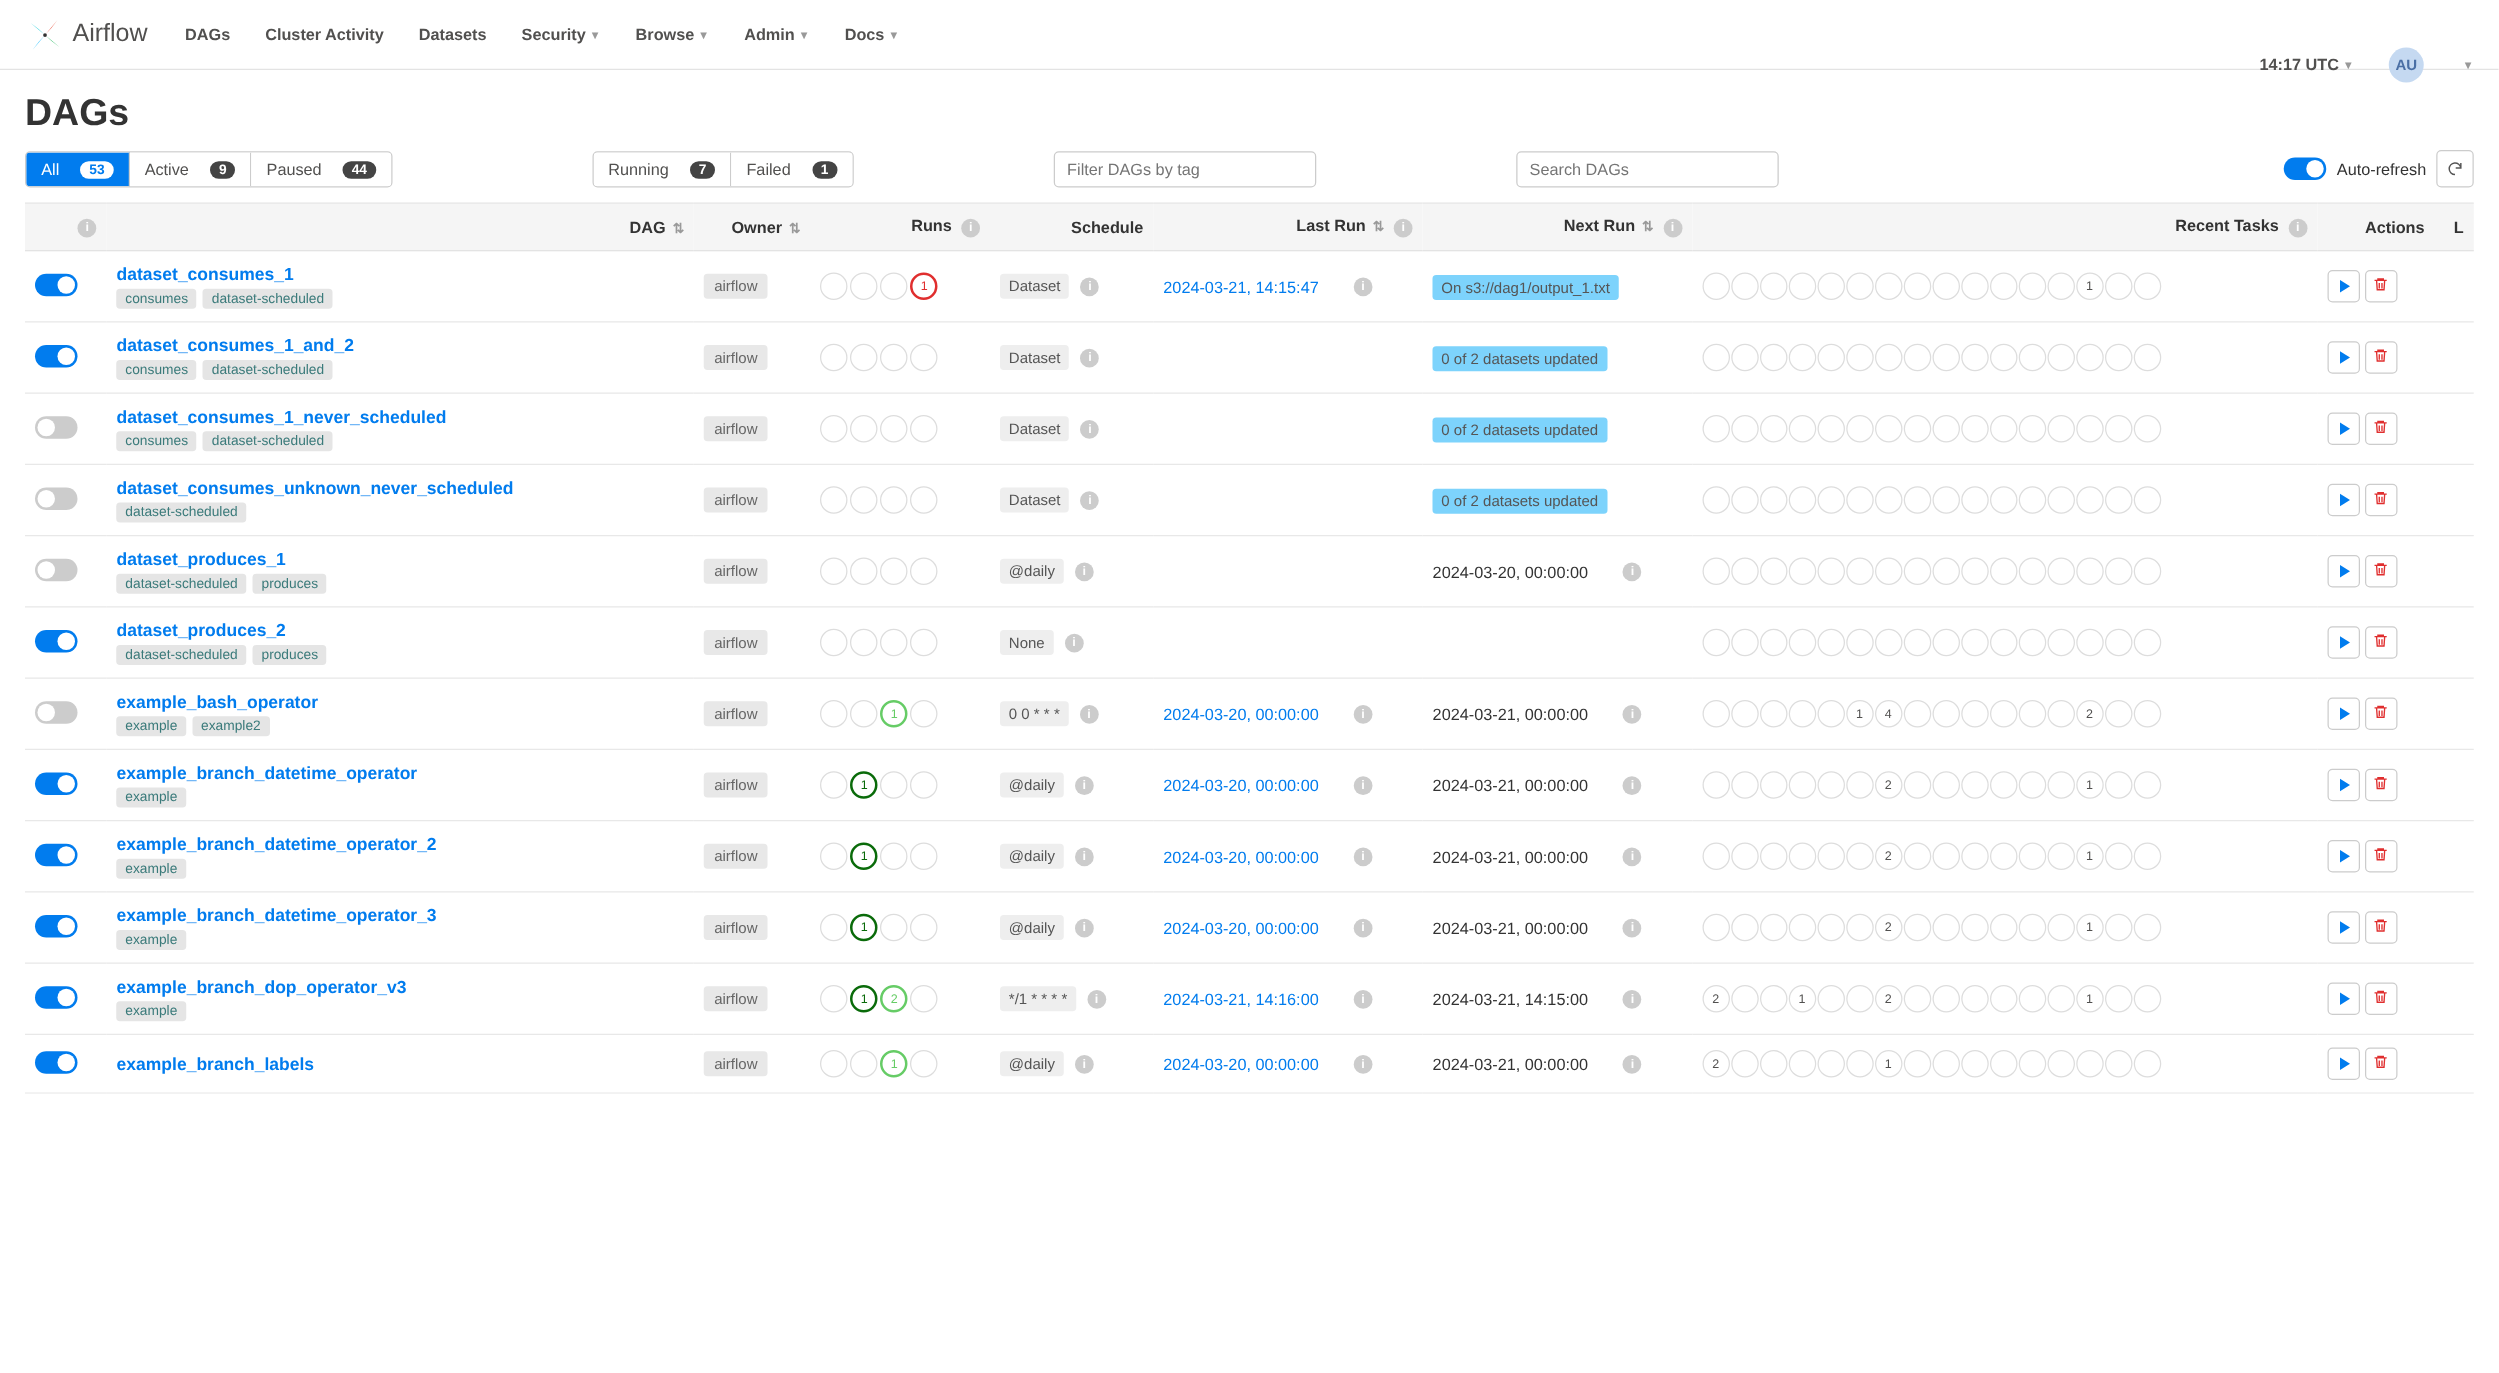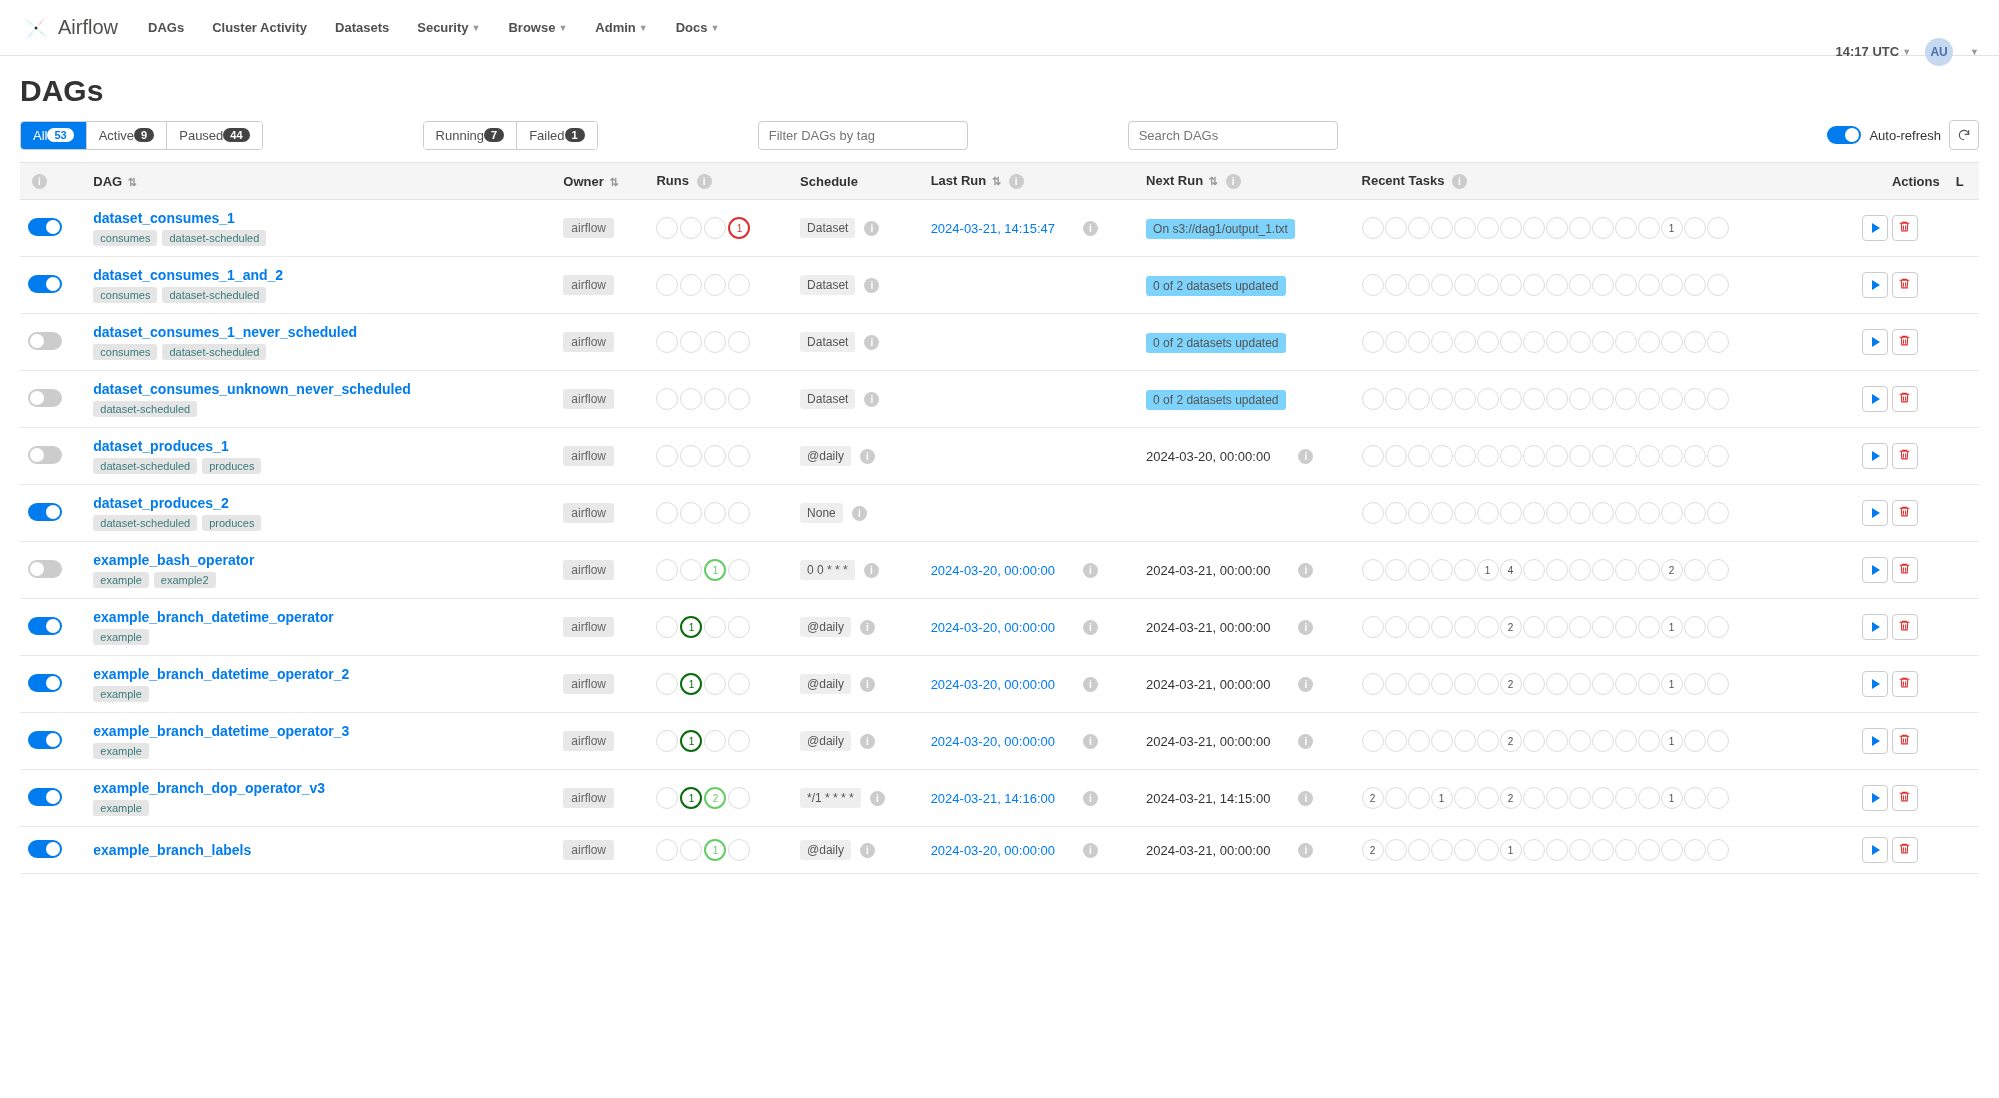--- a/index.html
+++ b/index.html
@@ -6,50 +6,50 @@
     body { font-family: -apple-system, BlinkMacSystemFont, "Segoe UI", Helvetica, Arial, sans-serif; font-size: 13px; color: #51504f; background: #fff; }
     
     
     .navbar { display: flex; align-items: center; padding: 0 20px; height: 56px; border-bottom: 1px solid #e3e3e3; }
     .logo-wrap { display: flex; align-items: center; margin-right: 30px; }
     .logo-wrap svg { width: 32px; height: 32px; }
     .logo-text { font-size: 20px; color: #51504f; margin-left: 6px; font-weight: 400; }
     .nav-items { display: flex; gap: 28px; flex: 1; }
     .nav-item { color: #51504f; font-weight: 600; cursor: pointer; display: flex; align-items: center; }
     .nav-caret { font-size: 9px; margin-left: 3px; color: #999; }
-    .nav-right { display: flex; align-items: center; gap: 14px; margin-top: 48px; }
+    .nav-right { display: flex; align-items: center; gap: 28px; margin-top: 48px; }
     .nav-time { font-weight: 600; color: #51504f; display: flex; align-items: center; }
     .avatar { width: 28px; height: 28px; border-radius: 50%; background: #c5d9f1; color: #4a6fa5; display: flex; align-items: center; justify-content: center; font-size: 12px; font-weight: 600; }
     
     
     .page-header { padding: 18px 20px 12px; }
     .page-title { font-size: 30px; font-weight: 700; color: #333; }
     
     
     .toolbar { display: flex; align-items: center; padding: 0 20px 12px; gap: 0; }
     .pill-group { display: inline-flex; border: 1px solid #ccc; border-radius: 4px; overflow: hidden; }
-    .pill { padding: 6px 12px; font-size: 13px; color: #51504f; background: #fff; cursor: pointer; display: flex; align-items: flex-start; gap: 0; border-right: 1px solid #ccc; }
+    .pill { padding: 6px 12px; font-size: 13px; color: #51504f; background: #fff; cursor: pointer; display: flex; align-items: flex-end; gap: 17px; border-right: 1px solid #ccc; }
     .pill:last-child { border-right: none; }
     .pill.active { background: #017cee; color: #fff; }
     .pill .badge { background: #444; color: #fff; border-radius: 10px; font-size: 11px; padding: 1px 7px; min-width: 18px; text-align: center; font-weight: 600; }
     .pill.active .badge { background: #fff; color: #017cee; }
     .input { border: 1px solid #ccc; border-radius: 4px; padding: 6px 10px; font-size: 13px; color: #8b5cf6; background: #fff; }
     .filter-input { width: 210px; margin-left: 160px; }
     .search-input { width: 210px; margin-left: 160px; }
     .auto-refresh-wrap { margin-left: auto; display: flex; align-items: center; gap: 8px; }
     .toggle-sw { width: 34px; height: 18px; border-radius: 10px; background: #017cee; position: relative; cursor: pointer; }
     .toggle-sw::after { content: ""; width: 14px; height: 14px; border-radius: 50%; background: #fff; position: absolute; top: 2px; right: 2px; }
     .refresh-btn { width: 30px; height: 30px; border: 1px solid #ccc; border-radius: 4px; display: flex; align-items: center; justify-content: center; cursor: pointer; }
     .auto-refresh-wrap .lbl { font-size: 13px; color: #333; }
     
     
     .table-wrap { padding: 0 20px; }
     table { width: 100%; border-collapse: collapse; }
     thead { background: #f5f5f5; }
-    th { text-align: left; padding: 10px 8px; font-weight: 700; font-size: 13px; color: #333; border-top: 1px solid #e3e3e3; border-bottom: 1px solid #e3e3e3; white-space: nowrap; }
+    th { text-align: right; padding: 10px 8px; font-weight: 700; font-size: 13px; color: #333; border-top: 1px solid #e3e3e3; border-bottom: 1px solid #e3e3e3; white-space: nowrap; }
     td { padding: 10px 8px; border-bottom: 1px solid #e8e8e8; vertical-align: middle; }
     .sort-ic { font-size: 11px; color: #999; margin-left: 2px; }
     .info-ic { display: inline-flex; width: 15px; height: 15px; border-radius: 50%; background: #ccc; color: #fff; align-items: center; justify-content: center; font-size: 10px; font-weight: bold; margin-left: 4px; }
     .info-ic::before { content: "i"; }
     
     .dag-toggle { width: 34px; height: 18px; border-radius: 10px; position: relative; cursor: pointer; display: inline-block; }
     .dag-toggle.on { background: #017cee; }
     .dag-toggle.off { background: #ccc; }
     .dag-toggle::after { content: ""; width: 14px; height: 14px; border-radius: 50%; background: #fff; position: absolute; top: 2px; }
     .dag-toggle.on::after { right: 2px; }

